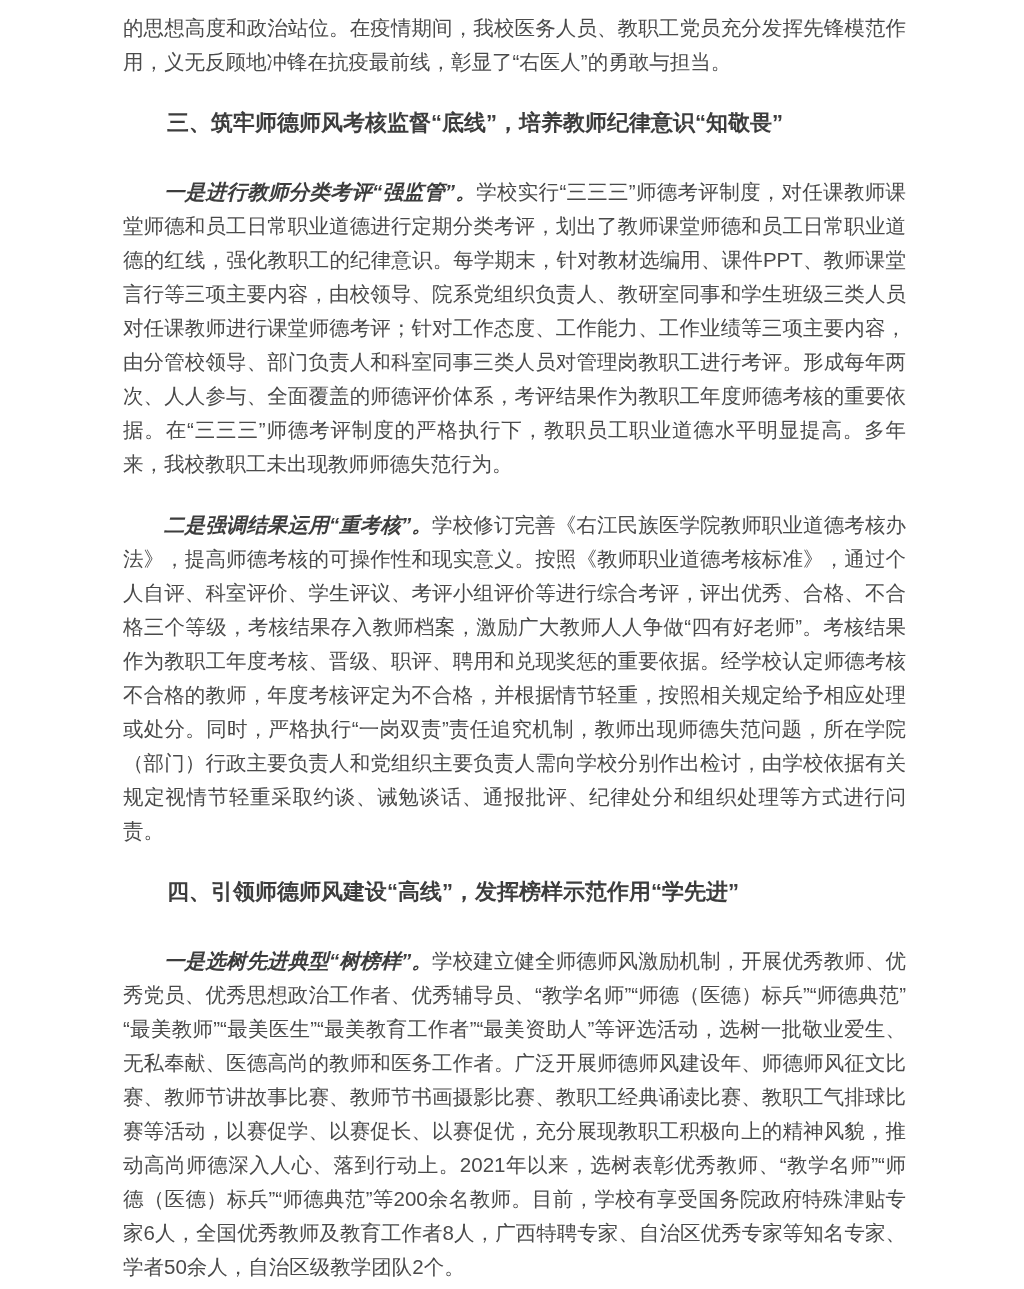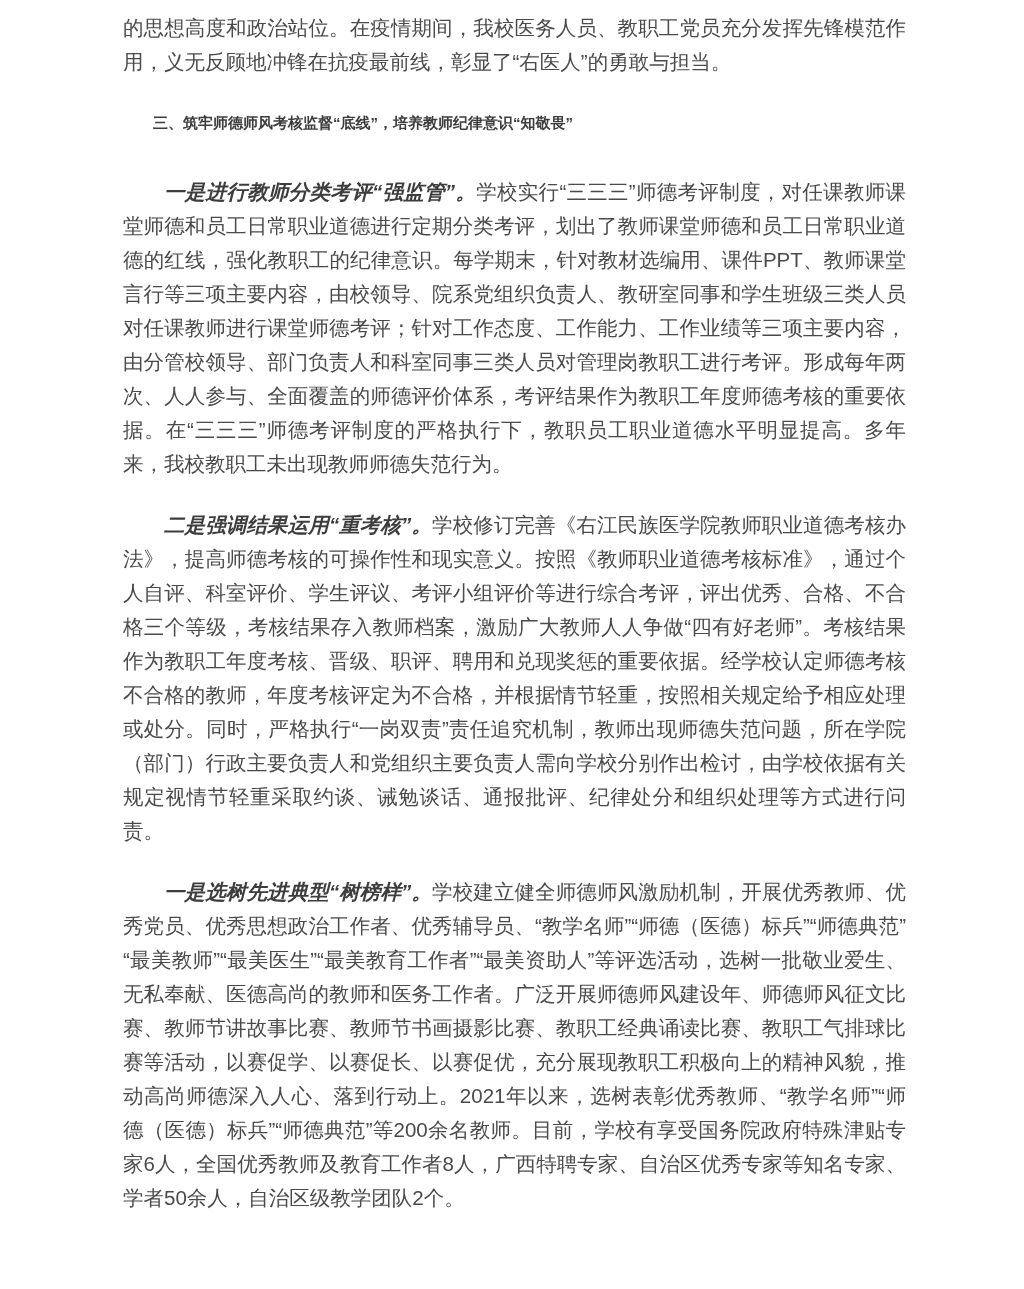--- a/index.html
+++ b/index.html
@@ -18,35 +18,36 @@
   }
   .para {
     font-size: 20.5px;
     line-height: 34px;
     text-align: justify;
     margin: 0 0 27px 0;
     word-break: break-all;
   }
   .para.indent { text-indent: 2em; }
   .heading {
-    font-size: 15px;
+    font-size: 22px;
     line-height: 34px;
     font-weight: 700;
     color: #3d3d3d;
     margin: 0 0 35px 0;
     text-indent: 2em;
   }
   .para strong, .lead {
     font-weight: 700;
     color: #3d3d3d;
     font-style: italic;
   }
 </style>
 </head>
 <body style="background: rgb(255, 255, 255); color: rgb(74, 74, 74);">
 
 <main class="page" id="article-body">
     <p class="para"><span>的思想高度和政治站位。在疫情期间，我校医务人员、教职工党员充分发挥先锋模范作用，义无反顾地冲锋在抗疫最前线，彰显了“右医人”的勇敢与担当。</span></p>
     <h3 class="heading" style="color: rgb(61, 61, 61);"><span>三、筑牢师德师风考核监督“底线”，培养教师纪律意识“知敬畏”</span></h3>
     <p class="para indent"><strong class="lead" style="color: rgb(61, 61, 61);">一是进行教师分类考评“强监管”。</strong><span>学校实行“三三三”师德考评制度，对任课教师课堂师德和员工日常职业道德进行定期分类考评，划出了教师课堂师德和员工日常职业道德的红线，强化教职工的纪律意识。每学期末，针对教材选编用、课件PPT、教师课堂言行等三项主要内容，由校领导、院系党组织负责人、教研室同事和学生班级三类人员对任课教师进行课堂师德考评；针对工作态度、工作能力、工作业绩等三项主要内容，由分管校领导、部门负责人和科室同事三类人员对管理岗教职工进行考评。形成每年两次、人人参与、全面覆盖的师德评价体系，考评结果作为教职工年度师德考核的重要依据。在“三三三”师德考评制度的严格执行下，教职员工职业道德水平明显提高。多年来，我校教职工未出现教师师德失范行为。</span></p>
     <p class="para indent"><strong class="lead" style="color: rgb(61, 61, 61);">二是强调结果运用“重考核”。</strong><span>学校修订完善《右江民族医学院教师职业道德考核办法》，提高师德考核的可操作性和现实意义。按照《教师职业道德考核标准》，通过个人自评、科室评价、学生评议、考评小组评价等进行综合考评，评出优秀、合格、不合格三个等级，考核结果存入教师档案，激励广大教师人人争做“四有好老师”。考核结果作为教职工年度考核、晋级、职评、聘用和兑现奖惩的重要依据。经学校认定师德考核不合格的教师，年度考核评定为不合格，并根据情节轻重，按照相关规定给予相应处理或处分。同时，严格执行“一岗双责”责任追究机制，教师出现师德失范问题，所在学院（部门）行政主要负责人和党组织主要负责人需向学校分别作出检讨，由学校依据有关规定视情节轻重采取约谈、诫勉谈话、通报批评、纪律处分和组织处理等方式进行问责。</span></p>
+    <h3 class="heading" style="color: rgb(61, 61, 61);"><span>四、引领师德师风建设“高线”，发挥榜样示范作用“学先进”</span></h3>
     <p class="para indent"><strong class="lead" style="color: rgb(61, 61, 61);">一是选树先进典型“树榜样”。</strong><span>学校建立健全师德师风激励机制，开展优秀教师、优秀党员、优秀思想政治工作者、优秀辅导员、“教学名师”“师德（医德）标兵”“师德典范”“最美教师”“最美医生”“最美教育工作者”“最美资助人”等评选活动，选树一批敬业爱生、无私奉献、医德高尚的教师和医务工作者。广泛开展师德师风建设年、师德师风征文比赛、教师节讲故事比赛、教师节书画摄影比赛、教职工经典诵读比赛、教职工气排球比赛等活动，以赛促学、以赛促长、以赛促优，充分展现教职工积极向上的精神风貌，推动高尚师德深入人心、落到行动上。2021年以来，选树表彰优秀教师、“教学名师”“师德（医德）标兵”“师德典范”等200余名教师。目前，学校有享受国务院政府特殊津贴专家6人，全国优秀教师及教育工作者8人，广西特聘专家、自治区优秀专家等知名专家、学者50余人，自治区级教学团队2个。</span></p>
   </main>
 
 </body></html>

